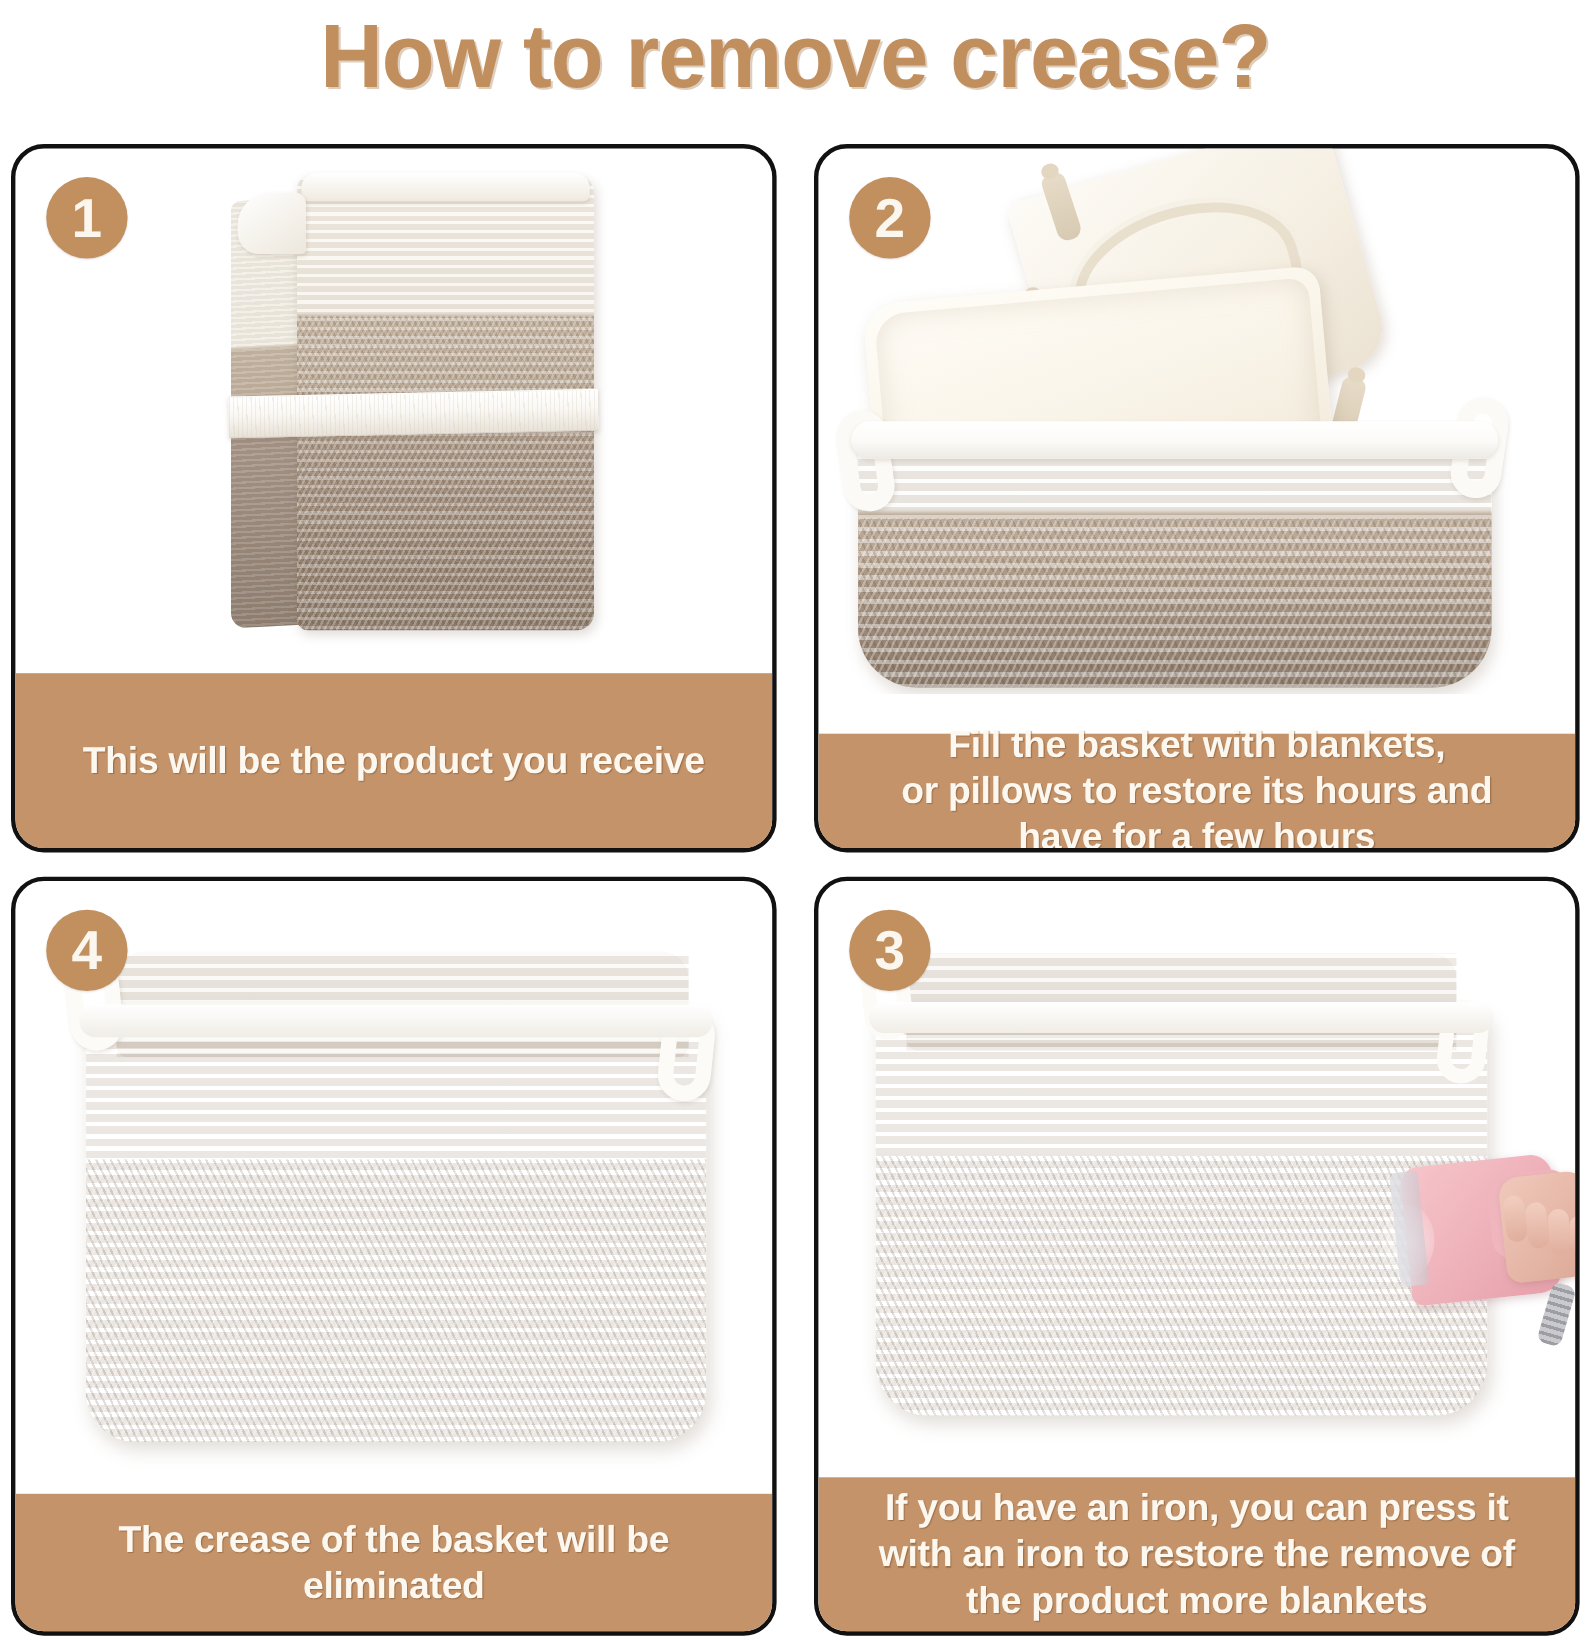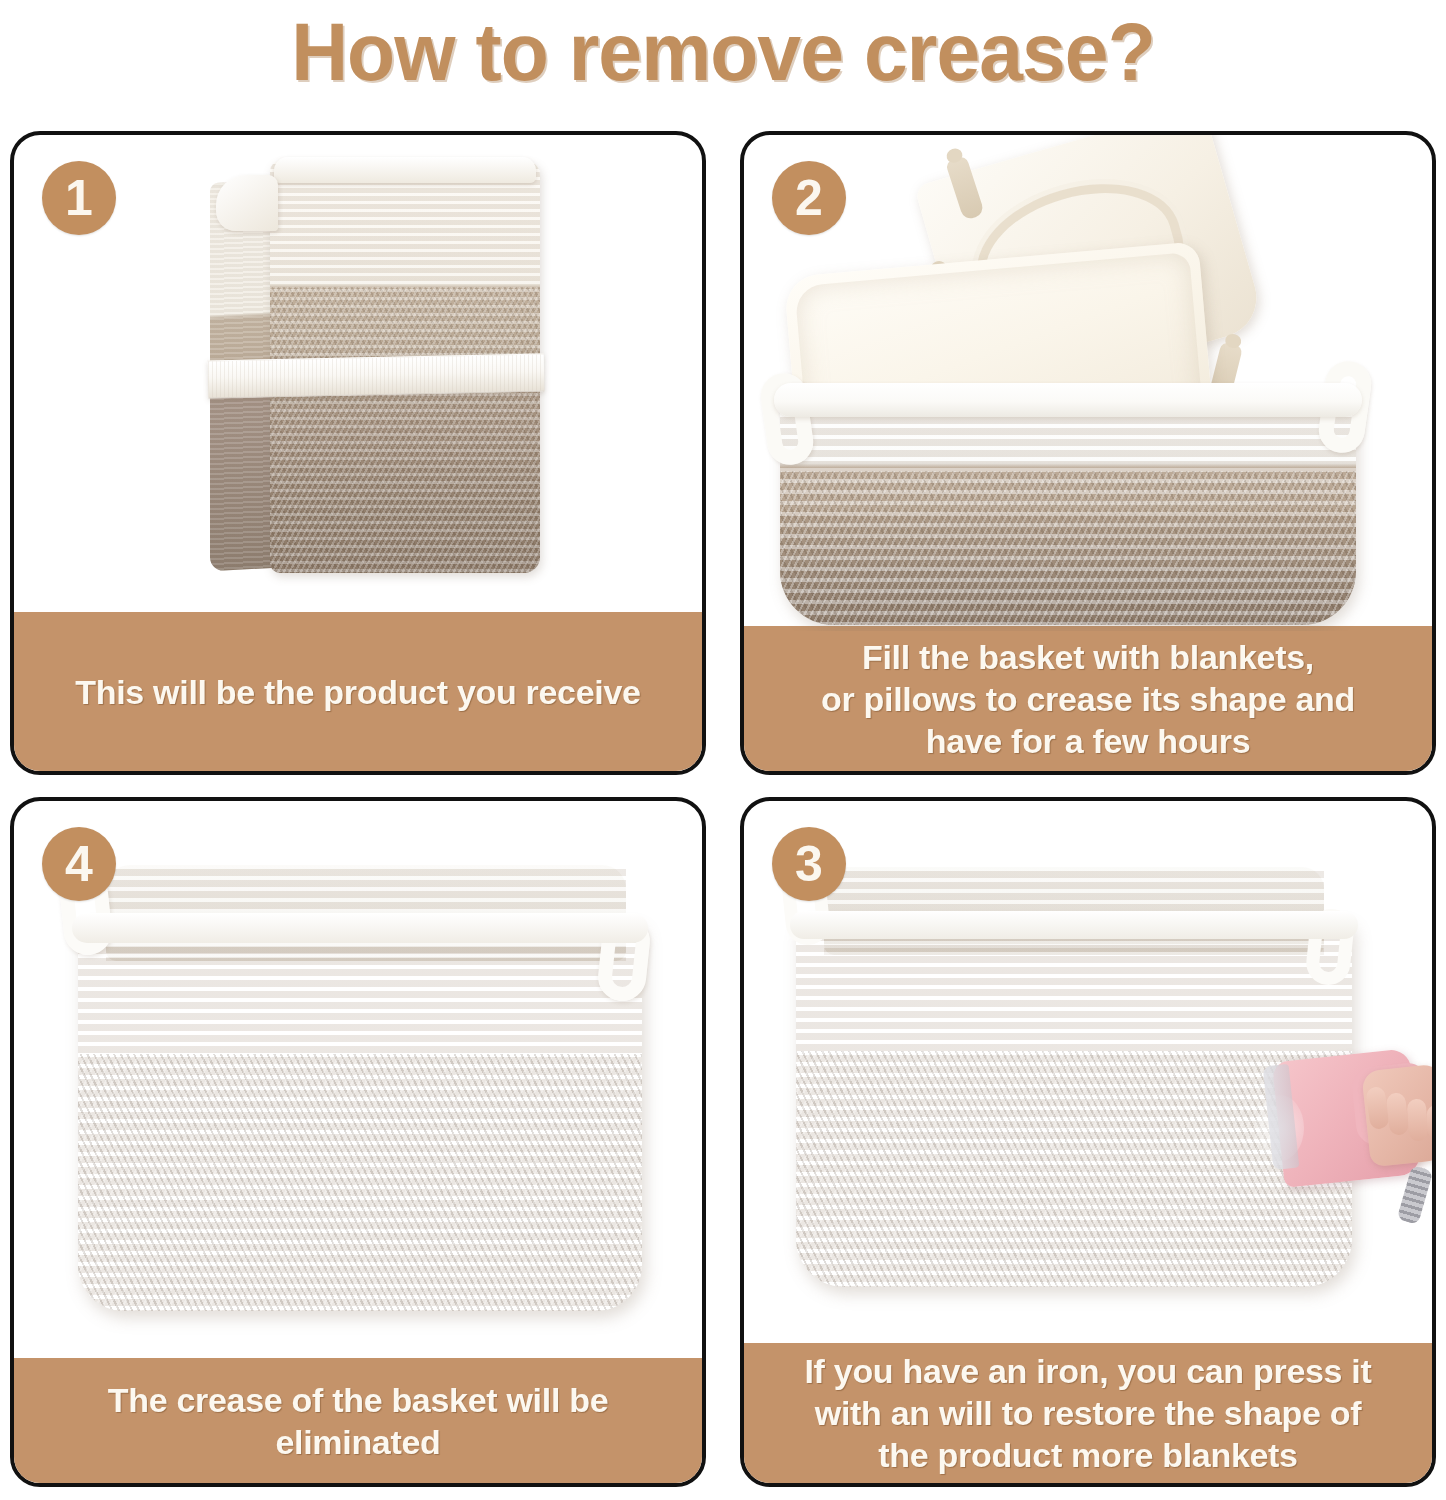--- a/index.html
+++ b/index.html
@@ -83,21 +83,21 @@
     text-align: center;
     display: flex;
     flex-direction: column;
     justify-content: center;
     align-items: center;
     padding: 10px 18px;
     text-shadow: 1px 1px 1px rgba(110,70,35,0.45);
     letter-spacing: -0.3px;
   }
   .cap-1 { height: 159px; }
-  .cap-2 { height: 145px; }
+  .cap-2 { height: 104px; }
   .cap-4 { height: 125px; }
   .cap-3 { height: 140px; }
   .caption span { display: block; white-space: nowrap; }
 
   
   .stage {
     position: absolute;
     left: 0; top: 0;
     width: 100%;
     overflow: hidden;
@@ -523,21 +523,21 @@
         <div id="b2-body">
           <div class="rope-rows"></div>
           <div class="weave-flecks"></div>
         </div>
         <div id="b2-rim"></div>
       </div>
     </div>
 
     <div class="caption cap-2">
       <span>Fill the basket with blankets,</span>
-      <span>or pillows to crease its shape and</span>
+      <span>or pillows to restore its hours and</span>
       <span>have for a few hours</span>
     </div>
   </div>
 
   <div class="panel" id="panel-4">
     <div class="badge">4</div>
 
     <div class="stage" id="stage-4">
       <div id="b4-wrap">
         <div id="b4-inner-back">
@@ -585,18 +585,18 @@
           <div class="finger" id="f1"></div>
           <div class="finger" id="f2"></div>
           <div class="finger" id="f3"></div>
           <div class="finger" id="f4"></div>
         </div>
       </div>
     </div>
 
     <div class="caption cap-3">
       <span>If you have an iron, you can press it</span>
-      <span>with an will to restore the shape of</span>
+      <span>with an iron to restore the remove of</span>
       <span>the product more blankets</span>
     </div>
   </div>
 
 </div>
 
 </body></html>

